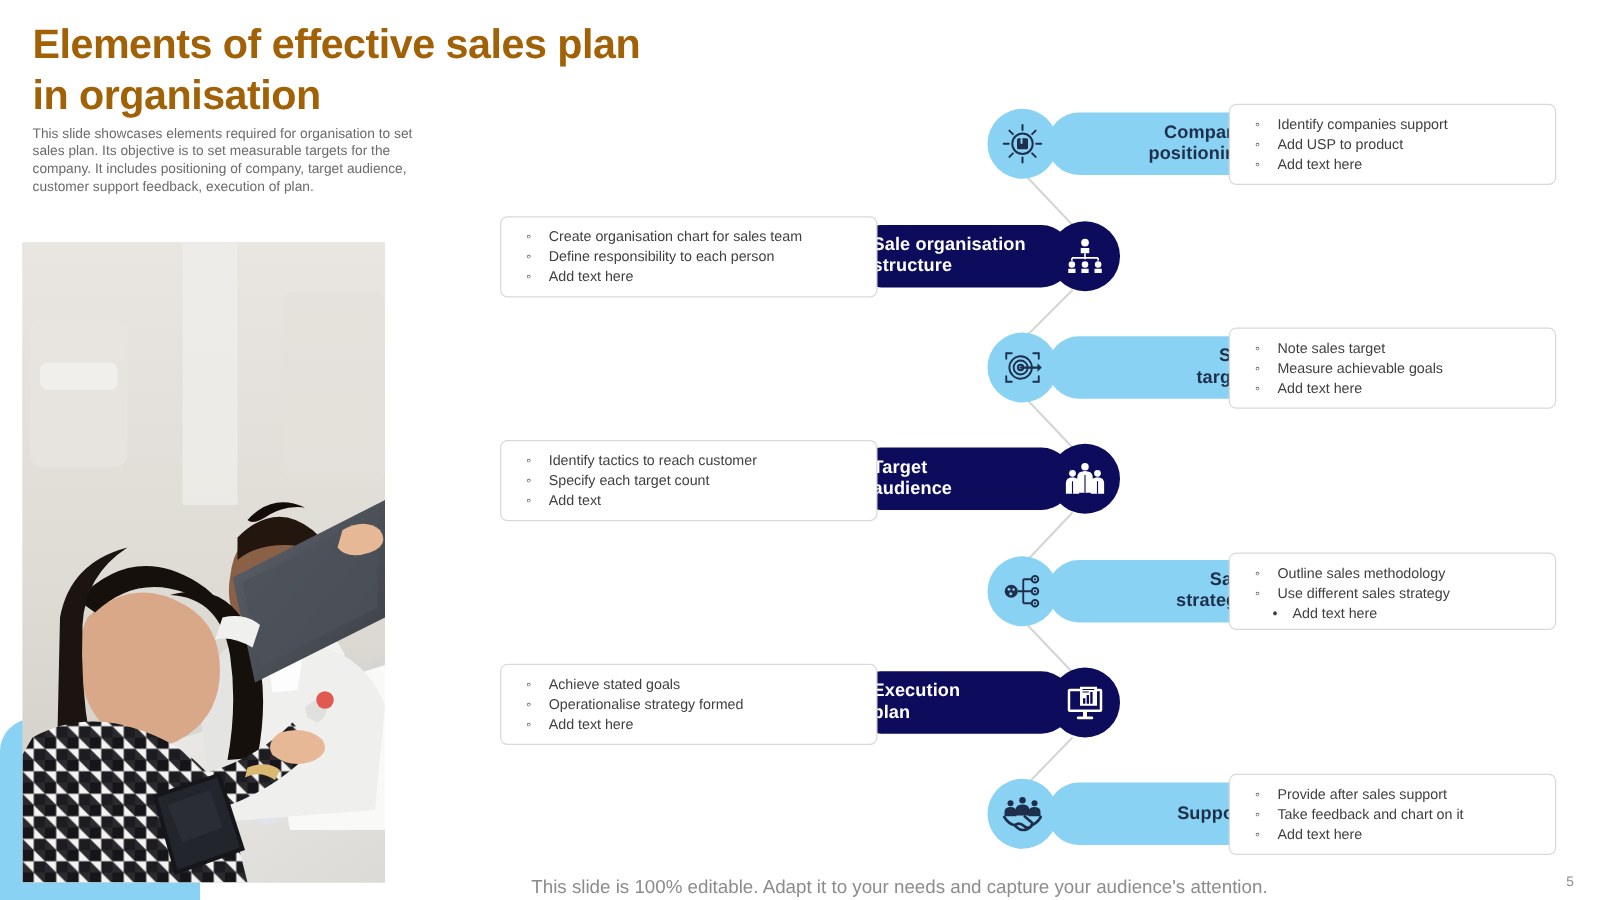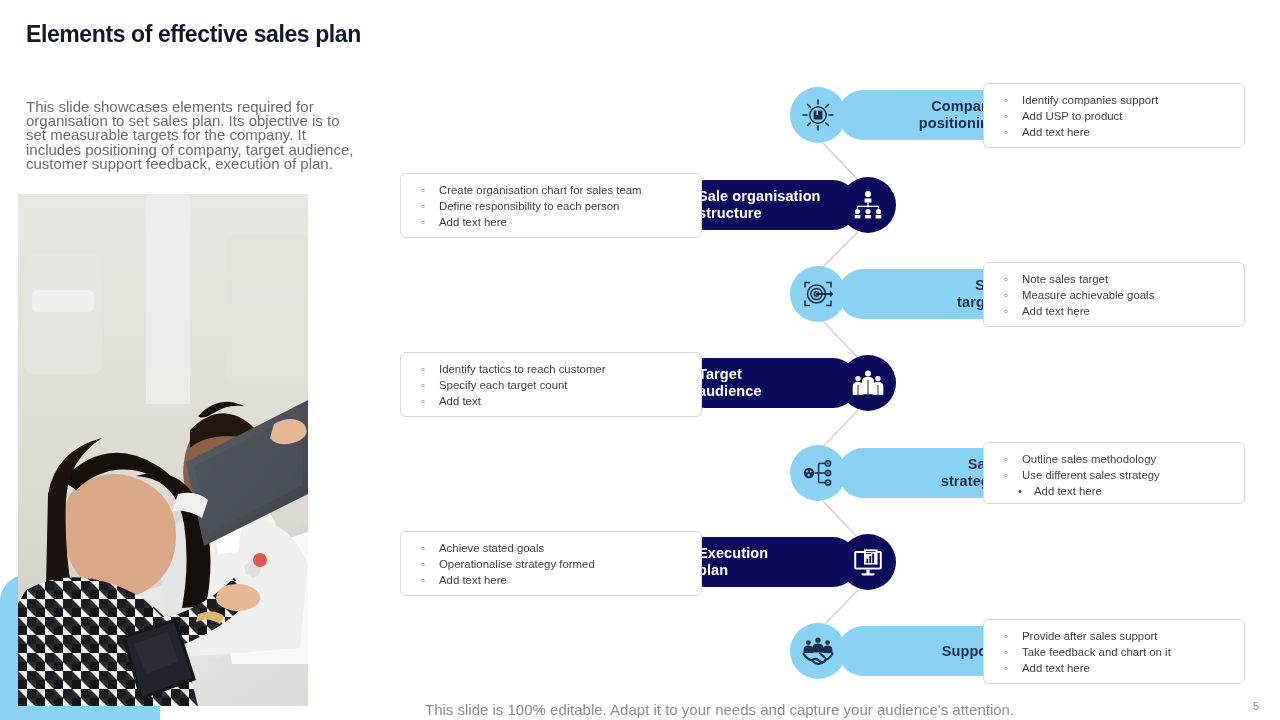--- a/index.html
+++ b/index.html
@@ -21,32 +21,32 @@
     width: 1280px;
     height: 720px;
   }
 
   
   .title {
     position: absolute;
     left: 26px;
     top: 14px;
     width: 620px;
-    font-size: 23px;
+    font-size: 33px;
     line-height: 41px;
     font-weight: bold;
-    color: #0f172a;
+    color: #a16207;
     letter-spacing: -0.4px;
   }
   .subtitle {
     position: absolute;
     left: 26px;
     top: 100px;
     width: 330px;
-    font-size: 15px;
+    font-size: 11px;
     line-height: 14.2px;
     color: #6b6b6b;
   }
 
   .deco-blue {
     position: absolute;
     left: 0px;
     top: 575px;
     width: 160px;
     height: 145px;
@@ -180,20 +180,21 @@
     color: #8c8c8c;
   }
 </style>
 </head>
 <body>
 
 <div class="slide">
 
   <div class="title">
     <div>Elements of effective sales plan</div>
+    <div>in organisation</div>
   </div>
   <div class="subtitle">This slide showcases elements required for organisation to set sales plan. Its objective is to set measurable targets for the company. It includes positioning of company, target audience, customer support feedback, execution of plan.</div>
 
   <div class="deco-blue"></div>
 
   <div class="photo">
     <svg class="photo-canvas" viewBox="0 0 290 512" preserveAspectRatio="xMidYMid slice" aria-hidden="true">
       <defs>
         <linearGradient id="bgWall" x1="0" y1="0" x2="0" y2="1">
           <stop offset="0%" stop-color="#e9e6e1"></stop>

